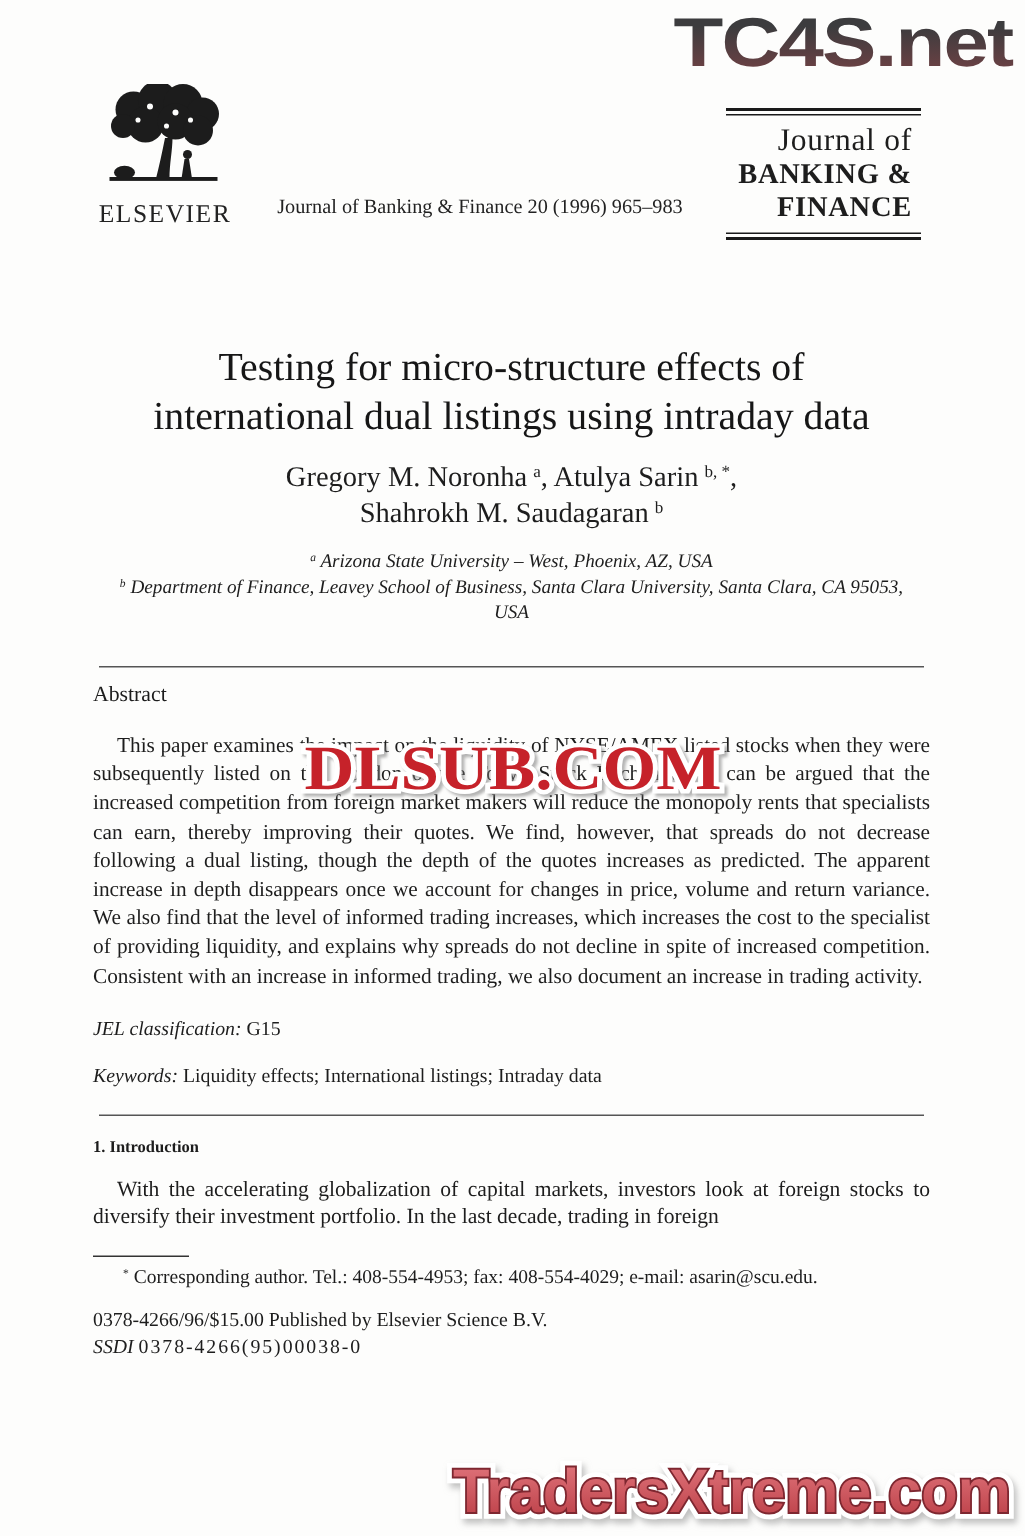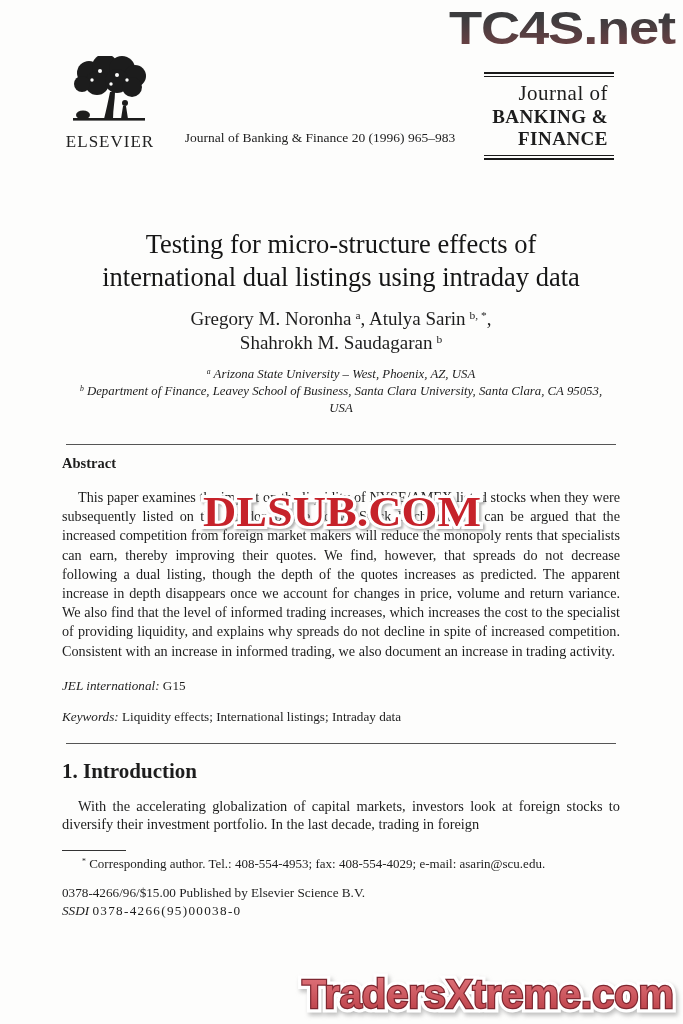--- a/index.html
+++ b/index.html
@@ -69,29 +69,29 @@
     text-align:center;font-size:19px;line-height:24px;margin-top:13px;
   }
   .authors sup{margin-left:4px;}
   .affils{
     text-align:center;font-style:italic;font-size:12.8px;line-height:17px;margin-top:11px;
   }
   .received{
     text-align:center;font-size:13.2px;margin-top:13px;
   }
   .hrule{border:none;border-top:1px solid #555;margin:27px 4px 0 4px;}
-  .abs-head{font-weight:bold;font-size:14.5px;margin-top:10px;}
+  .abs-head{font-weight:normal;font-size:14.5px;margin-top:10px;}
   .abs-text{
     margin:16px 0 0 0;font-size:14.2px;line-height:19.2px;
     text-align:justify;text-indent:16px;
   }
   .jel{font-size:13.2px;margin-top:17px;}
   .kw{font-size:13.2px;margin-top:15px;}
   .rule2{margin-top:18px;}
-  .sec{font-size:21px;margin:15px 0 0 0;}
+  .sec{font-size:11px;margin:15px 0 0 0;}
   .body-text{
     margin:13px 0 0 0;font-size:14.4px;line-height:18px;
     text-align:justify;text-indent:16px;
   }
   .fn-rule{border:none;border-top:1px solid #333;width:64px;margin:17px 0 0 0;}
   .footnote{font-size:13px;margin-top:5px;padding-left:20px;}
   .copyright{font-size:13.2px;margin-top:13px;}
   .ssdi{font-size:13.2px;margin-top:2px;}
   .ssdi-num{letter-spacing:1.3px;}
 </style>
@@ -162,21 +162,21 @@
       <div class="aff"><span>USA</span></div>
     </div>
 
 
     <div class="hrule"></div>
 
     <div class="abs-head">Abstract</div>
 
     <p class="abs-text">This paper examines the impact on the liquidity of NYSE/AMEX listed stocks when they were subsequently listed on the London or the Tokyo Stock Exchanges. It can be argued that the increased competition from foreign market makers will reduce the monopoly rents that specialists can earn, thereby improving their quotes. We find, however, that spreads do not decrease following a dual listing, though the depth of the quotes increases as predicted. The apparent increase in depth disappears once we account for changes in price, volume and return variance. We also find that the level of informed trading increases, which increases the cost to the specialist of providing liquidity, and explains why spreads do not decline in spite of increased competition. Consistent with an increase in informed trading, we also document an increase in trading activity.</p>
 
-    <div class="jel"><span class="it">JEL international:</span> <span>G15</span></div>
+    <div class="jel"><span class="it">JEL classification:</span> <span>G15</span></div>
 
     <div class="kw"><span class="it">Keywords:</span> <span>Liquidity effects; International listings; Intraday data</span></div>
 
     <div class="hrule rule2"></div>
 
     <h2 class="sec">1. Introduction</h2>
 
     <p class="body-text">With the accelerating globalization of capital markets, investors look at foreign stocks to diversify their investment portfolio. In the last decade, trading in foreign</p>
 
     <div class="fn-rule"></div>

